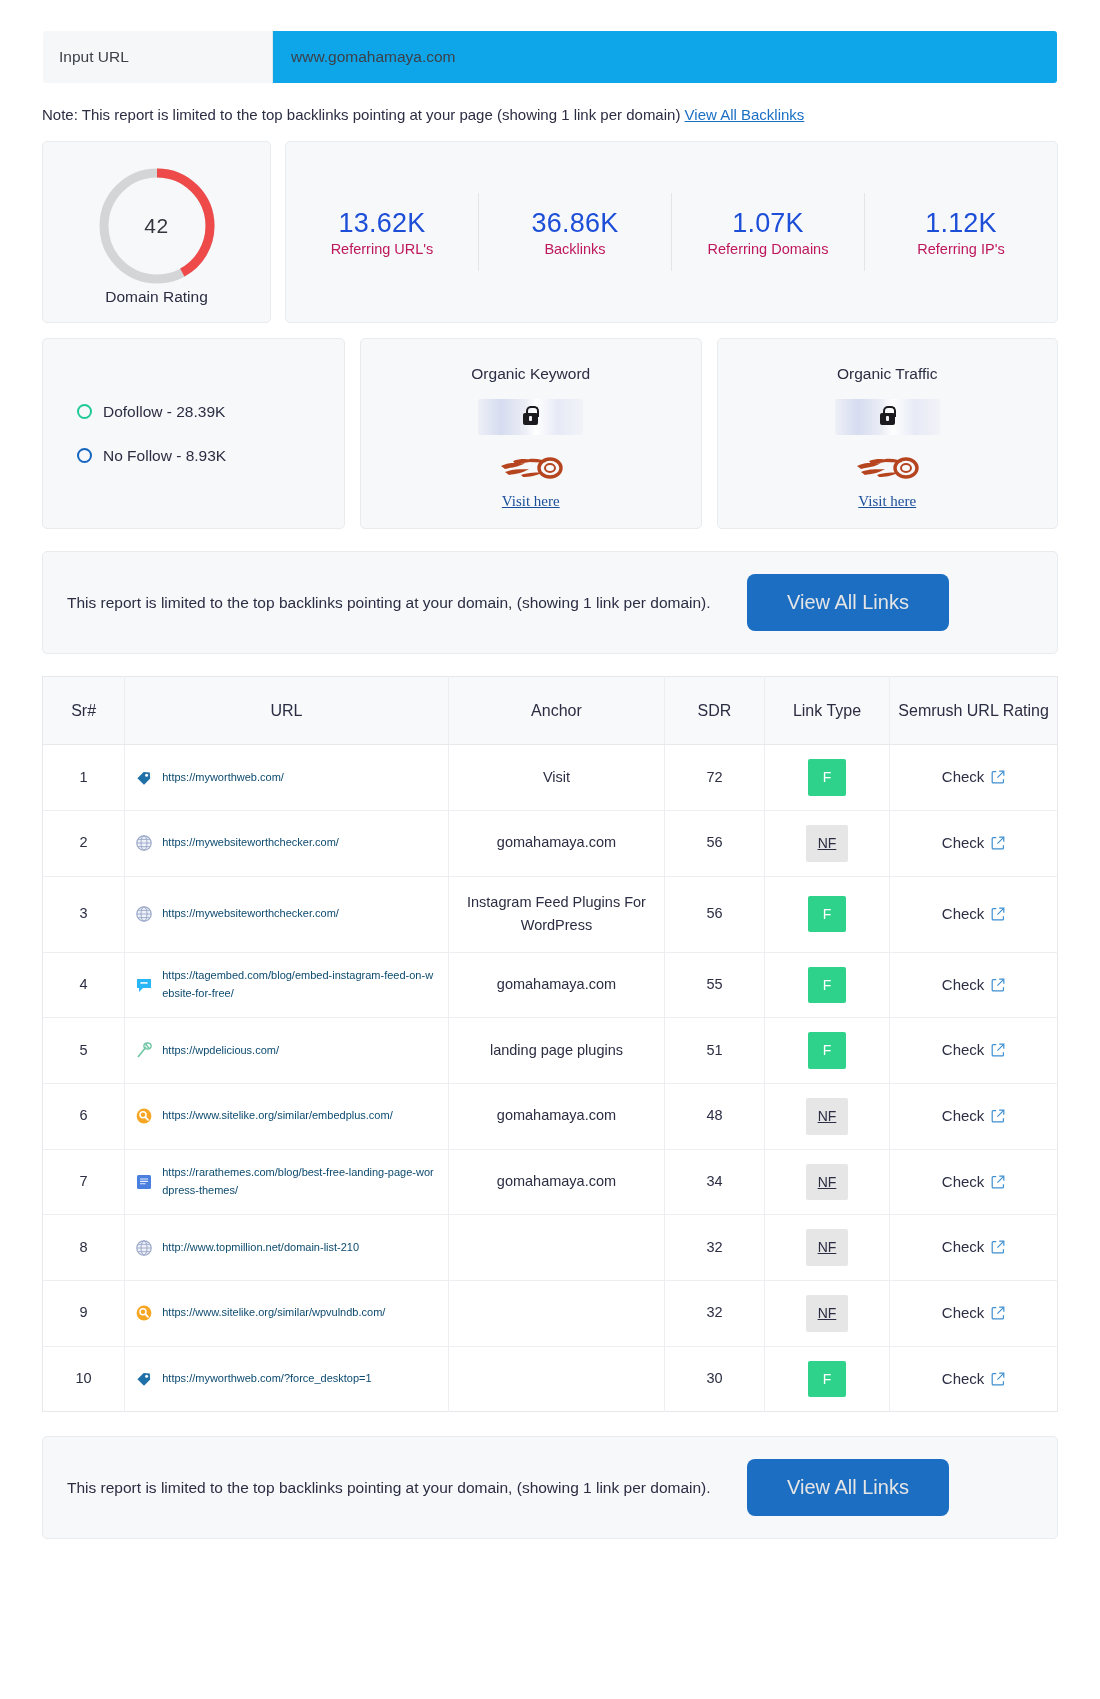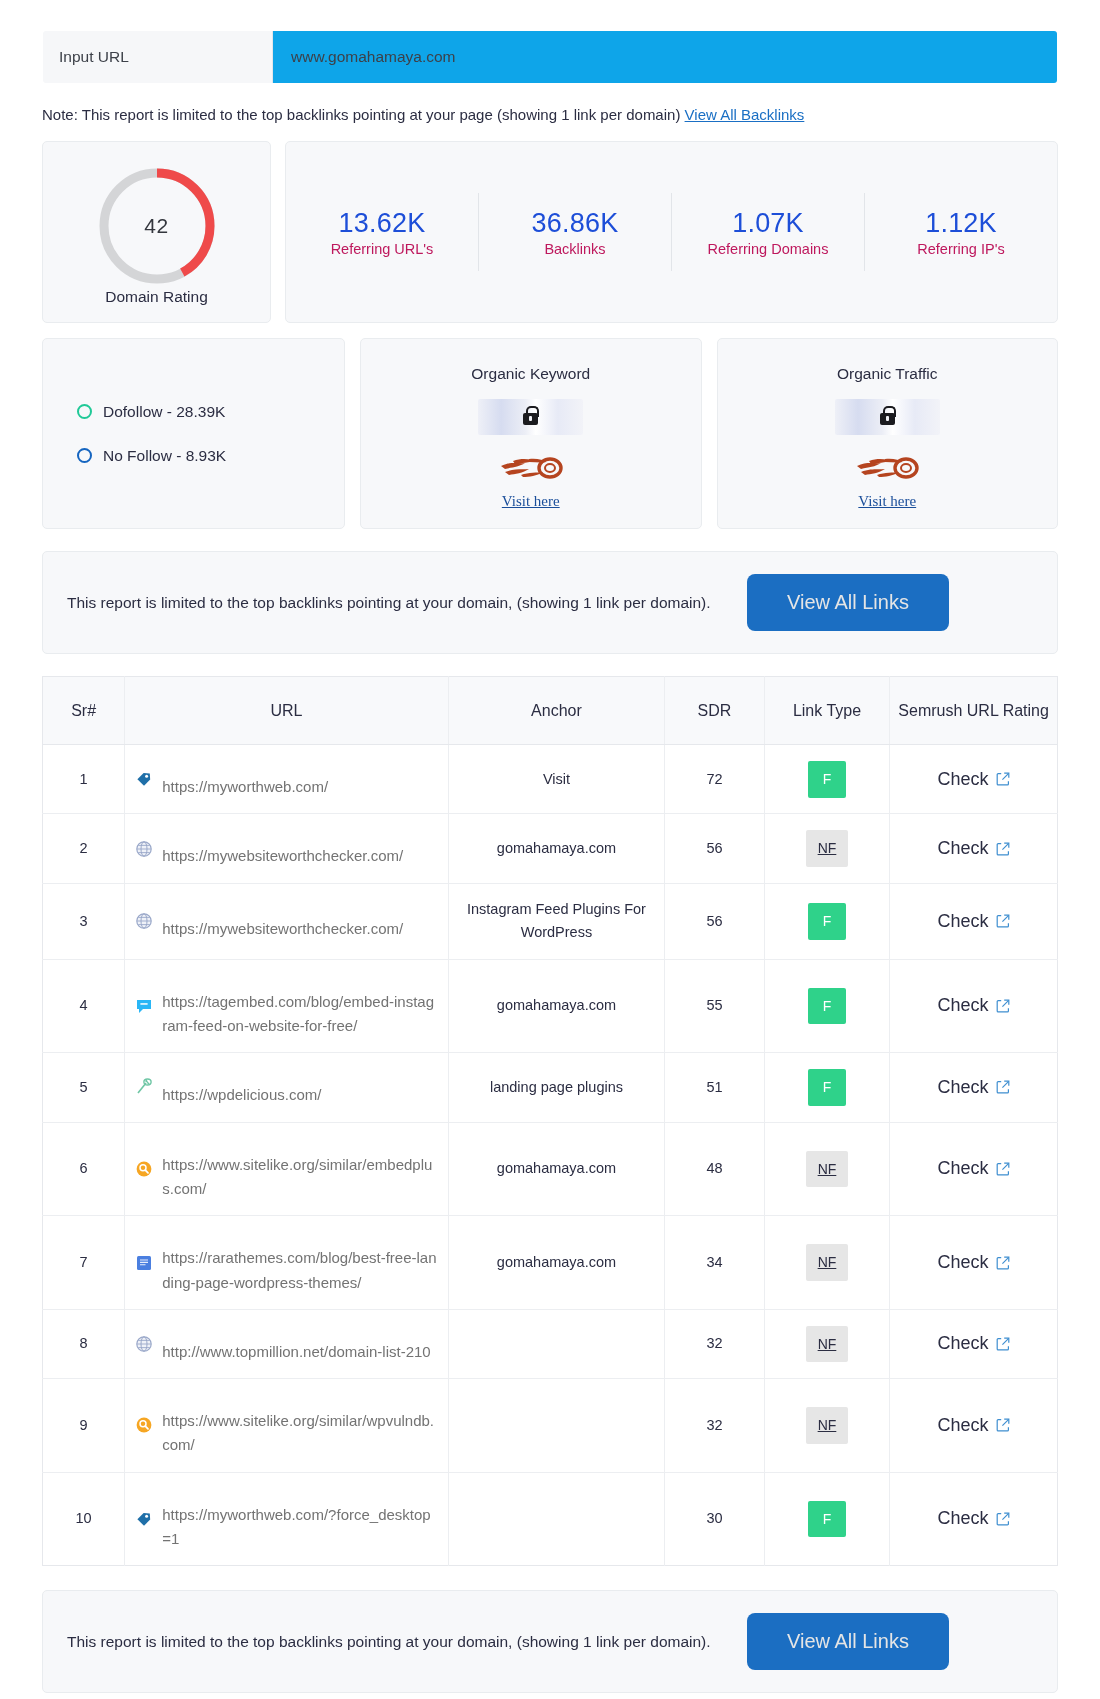--- a/index.html
+++ b/index.html
@@ -246,34 +246,34 @@
   .col-sr { width: 76px; }
   .col-url { width: 299px; }
   .col-anchor { width: 200px; }
   .col-sdr { width: 92px; }
   .col-type { width: 116px; }
   .col-rating { width: 155px; }
 
   .url-cell { text-align: left !important; padding-left: 10px !important; }
   .url-inner { display: flex; align-items: center; gap: 9px; }
   .fav { flex: 0 0 18px; width: 18px; height: 18px; display:block; }
-  .url-text { word-break: break-all; font-size: 15px; color:#737373;margin-top:16px; }
+  .url-text { word-break: break-all; font-size: 11px; color:#0c4a6e; }
 
   .badge {
     display: inline-block;
     min-width: 38px;
     padding: 7px 12px;
     font-size: 14px;
     border-radius: 2px;
   }
   .badge.f { background: #2fd28a; color: #ffffff; }
   .badge.nf { background: #e6e6e6; color: #2b2d42; text-decoration: underline; }
 
   .check-cell { display:inline-flex; align-items:center; gap:7px; cursor:pointer; }
-  .check-text { font-size: 18px; color: #2b2d42; }
+  .check-text { font-size: 15px; color: #2b2d42; }
   .ext-icon { display:inline-block; width:14px; height:14px; }
 
   .banner.bottom { margin-top: 24px; margin-bottom: 28px; }
 </style>
 </head>
 <body>
 
 <div class="page">
 
   <table class="inputurl-table">

